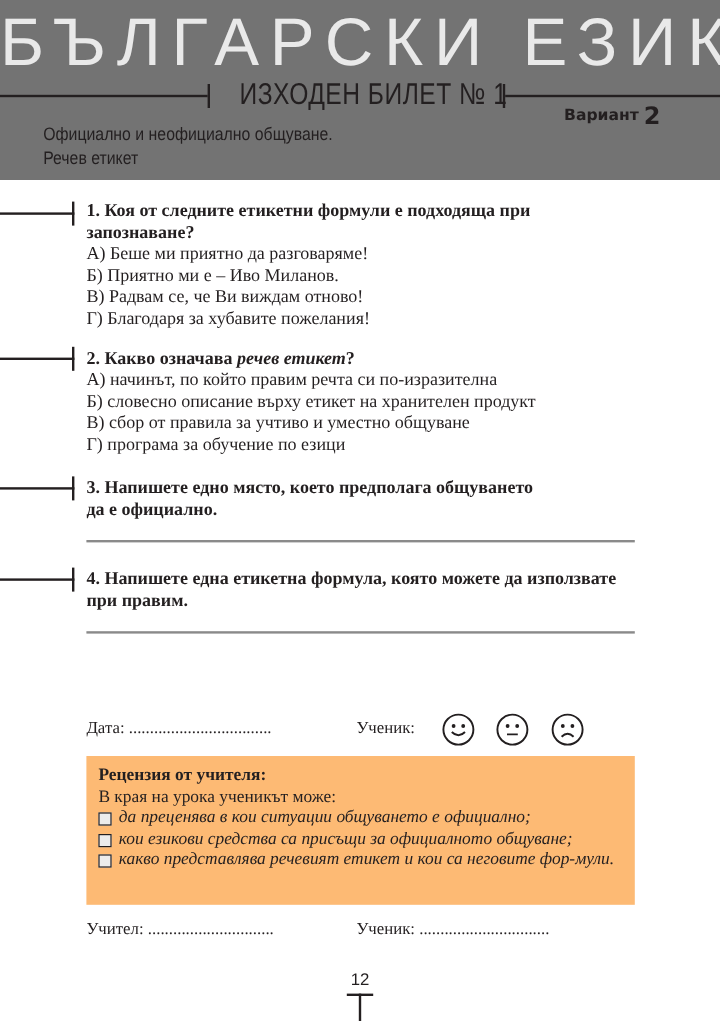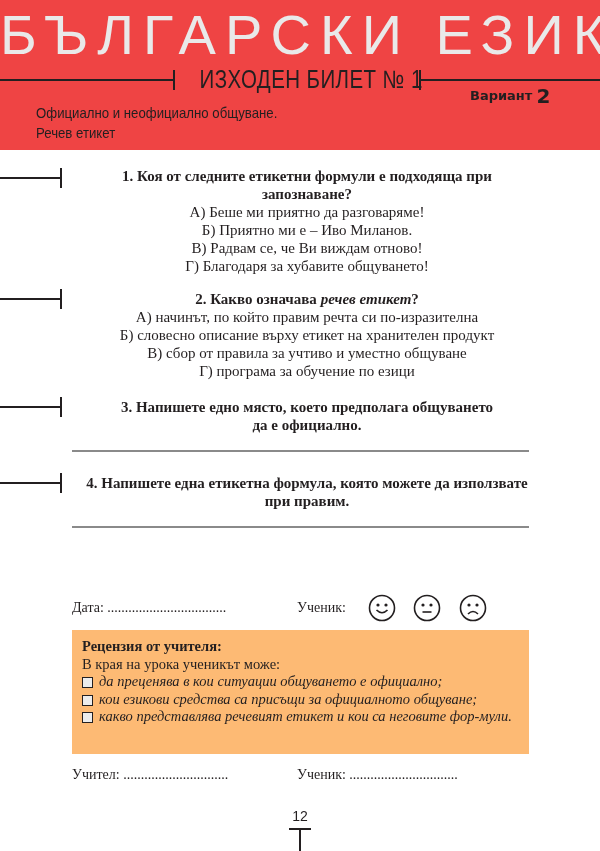--- a/index.html
+++ b/index.html
@@ -1,19 +1,19 @@
 <!DOCTYPE html>
 <html><head>
   <meta charset="utf-8">
   <style>
     * { box-sizing: border-box; margin: 0; padding: 0; }
     html, body { width: 600px; height: 851px; background: #ffffff; overflow: hidden; }
     body { position: relative; font-family: "Liberation Serif", serif; color: #231f20; }
 
-    .header { position: absolute; left: 0; top: 0; width: 600px; height: 150px; background: #ef4444; }
+    .header { position: absolute; left: 0; top: 0; width: 600px; height: 150px; background: #737373; }
     .watermark { position: absolute; left: 0; top: 6px; width: 600px; text-align: center;
       font-family: "Liberation Sans", sans-serif; font-size: 56px; letter-spacing: 9px;
       color: #e9e9e9; font-weight: normal; line-height: 58px; white-space: nowrap; }
     .title-line-left { position: absolute; left: 0; top: 79px; width: 173px; height: 2px; background: #231f20; }
     .title-line-right { position: absolute; left: 421px; top: 79px; width: 179px; height: 2px; background: #231f20; }
     .tick { position: absolute; width: 2px; height: 20px; background: #231f20; top: 70px; }
     .ticket-title { position: absolute; left: 178px; top: 63px; width: 240px; text-align: center;
       font-family: "Liberation Sans", sans-serif; font-size: 25px; line-height: 32px;
       transform: scaleX(0.82); transform-origin: center; white-space: nowrap; letter-spacing: 0.5px; }
     .variant { position: absolute; left: 470px; top: 84px; font-family: "DejaVu Sans", sans-serif;
@@ -21,21 +21,21 @@
     .variant .num { font-size: 20px; margin-left: 4px; vertical-align: -3px; }
     .subtitle { position: absolute; left: 0; top: 103px; width: 600px; 
       font-family: "Liberation Sans", sans-serif; font-size: 15px; line-height: 20px; color: #231f20; }
     .subtitle span { display: block; transform: scaleX(0.88); }
 
     .q-bracket { position: absolute; left: 0; height: 2px; width: 62px; background: #231f20; }
     .q-bracket::after { content: ""; position: absolute; right: 0; top: -9px; width: 2px; height: 20px; background: #231f20; }
 
     .question { position: absolute; left: 72px; width: 470px; font-size: 15px; line-height: 18px; }
     .question .q-title { font-weight: bold; }
-    .question .opt { display: block; text-align: center; }
+    .question .opt { display: block; }
     .answer-line { position: absolute; left: 72px; width: 457px; height: 2px; background: #8a8a8a; }
 
     .row-line { position: absolute; font-size: 14px; white-space: nowrap; }
 
     .smiley { position: absolute; top: 594px; width: 28px; height: 28px; }
 
     .review { position: absolute; left: 72px; top: 630px; width: 457px; height: 124px; background: #fdba74; padding: 8px 10px; font-size: 14.5px; line-height: 17.5px; }
     .review .r-title { font-weight: bold; display: block; }
     .review .r-item { display: flex; font-style: italic; }
     .review .chk { display: inline-block; width: 11px; height: 11px; border: 1px solid #231f20; margin-right: 6px; margin-top: 4px; flex: 0 0 auto; background: #ececec; }
@@ -64,21 +64,21 @@
   </div>
 </div>
 
 <div class="q-bracket" style="top:177px"></div>
 <div class="question" style="top:167px">
   <span class="opt q-title">1. Коя от следните етикетни формули е подходяща при</span>
   <span class="opt q-title">запознаване?</span>
   <span class="opt">А) Беше ми приятно да разговаряме!</span>
   <span class="opt">Б) Приятно ми е – Иво Миланов.</span>
   <span class="opt">В) Радвам се, че Ви виждам отново!</span>
-  <span class="opt">Г) Благодаря за хубавите общуването!</span>
+  <span class="opt">Г) Благодаря за хубавите пожелания!</span>
 </div>
 
 <div class="q-bracket" style="top:298px"></div>
 <div class="question" style="top:290px">
   <span class="opt q-title"><span>2. Какво означава </span><i>речев етикет</i><span>?</span></span>
   <span class="opt">А) начинът, по който правим речта си по-изразителна</span>
   <span class="opt">Б) словесно описание върху етикет на хранителен продукт</span>
   <span class="opt">В) сбор от правила за учтиво и уместно общуване</span>
   <span class="opt">Г) програма за обучение по езици</span>
 </div>

